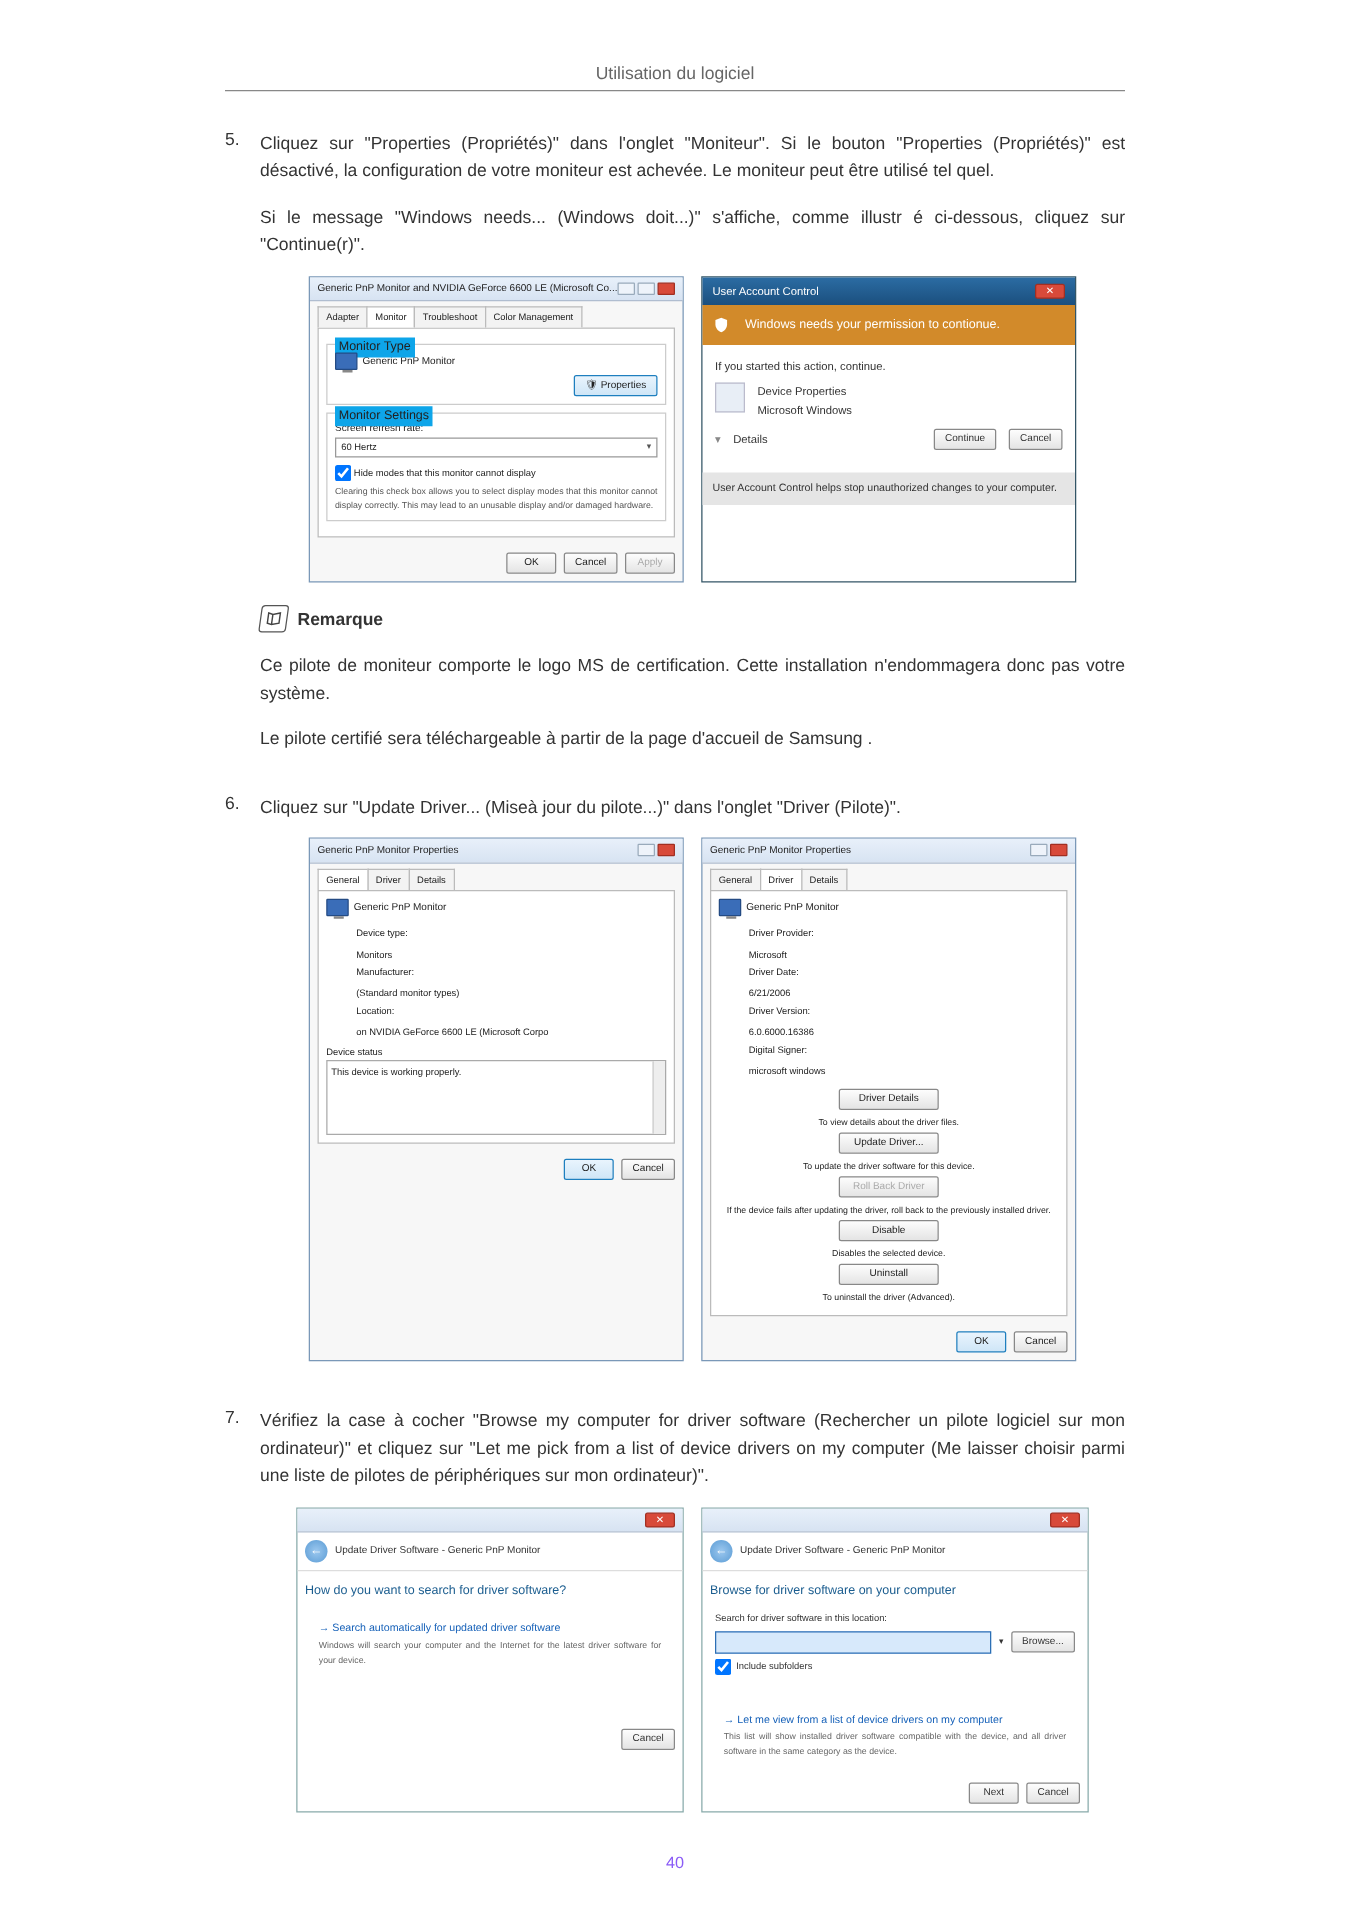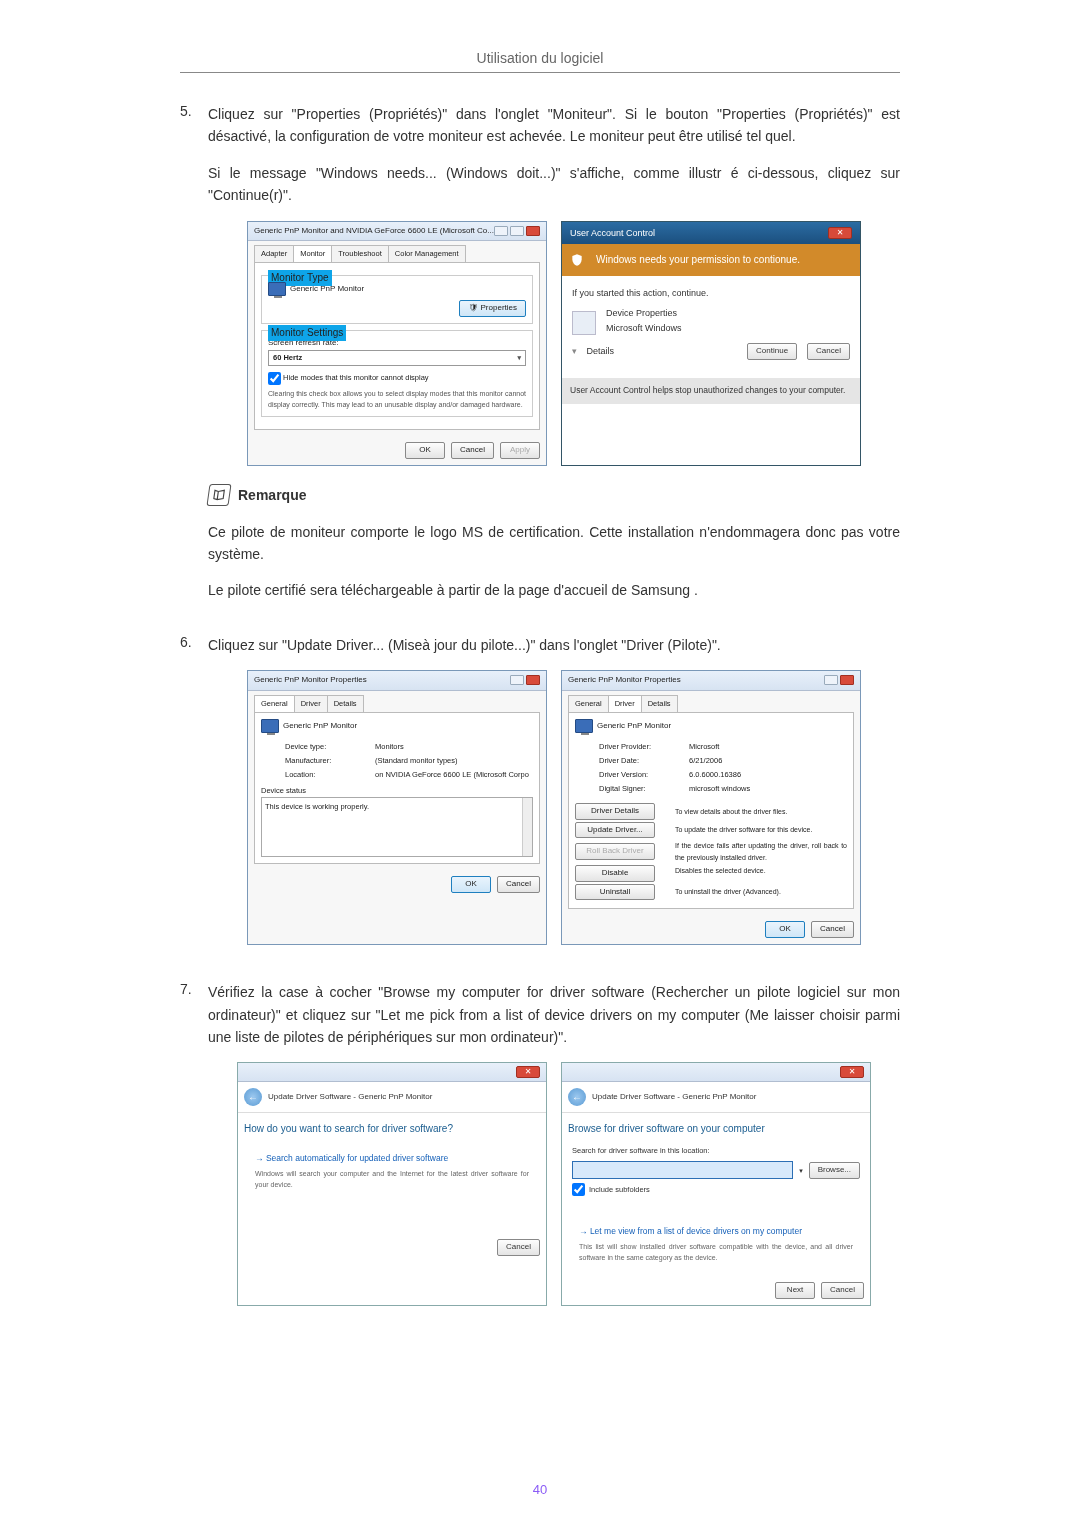--- a/index.html
+++ b/index.html
@@ -138,21 +138,21 @@
     min-width:40px;text-align:center;
   }
   .btn.primary {
     border-color:#1e7fbf;
     background:linear-gradient(#e9f4fd,#cfe6f7);
   }
   .btn-row { display:flex; gap:6px; justify-content:flex-end; padding:6px; }
   .select {
     border:1px solid #999;background:#fff;
     padding:1px 4px;font-size:7.5px;
-    display:flex;justify-content:space-between;align-items:center;font-weight:bold;
+    display:flex;justify-content:space-between;align-items:center;
   }
   .select .arrow { font-size:7px;color:#555; }
   .monitor-icon {
     width:18px;height:14px;
     background:#3a6db8;border:1px solid #244b84;
     position:relative;border-radius:1px;
     display:inline-block;margin-right:4px;vertical-align:middle;
   }
   .monitor-icon::after{
     content:"";position:absolute;bottom:-3px;left:5px;width:8px;height:2px;background:#888;
@@ -173,31 +173,31 @@
     color:#fff;padding:4px 8px;
     display:flex;justify-content:space-between;align-items:center;
   }
   .uac-band{
     background:#d28a2a;color:#fff;
     padding:8px;font-size:10px;
     display:flex;align-items:center;gap:8px;
   }
   .uac-body{ padding:10px; }
   .uac-prog{
-    display:flex;gap:10px;align-items:flex-end;font-size:9px;margin:6px 0;
+    display:flex;gap:10px;align-items:flex-start;font-size:9px;margin:6px 0;
   }
   .uac-prog .box{width:24px;height:24px;background:#e8eef6;border:1px solid #bbc;}
   .uac-details{
     display:flex;align-items:center;gap:10px;font-size:9px;margin:8px 0;
   }
   .uac-foot{
     background:#e5e5e5;font-size:8.5px;padding:6px 8px;
   }
 
-  .field-row { display:flex; gap:20px; font-size:7.5px; margin:2px 0;}
+  .field-row { display:flex; gap:5px; font-size:7.5px; margin:2px 0;flex-direction:column;}
   .field-row .k{width:70px;}
 
   .textbox {
     border:1px solid #aaa;background:#fff;height:60px;
     font-size:7.5px;padding:3px;position:relative;
   }
   .textbox .sb{position:absolute;right:0;top:0;bottom:0;width:10px;background:#eee;border-left:1px solid #ccc;}
 
   .wizard {
     width:310px;border:1px solid #8aa;background:#fff;font-size:8px;
@@ -417,21 +417,21 @@
                 <span style="flex:1;font-size:7px">To view details about the driver files.</span>
               </div>
             <div class="field-row" style="align-items:center">
                 <span class="btn" style="width:80px">Update Driver...</span>
                 <span style="flex:1;font-size:7px">To update the driver software for this device.</span>
               </div>
             <div class="field-row" style="align-items:center">
                 <span class="btn" style="width:80px;color:#aaa">Roll Back Driver</span>
                 <span style="flex:1;font-size:7px">If the device fails after updating the driver, roll back to the previously installed driver.</span>
               </div>
-            <div class="field-row" style="align-items:flex-start">
+            <div class="field-row" style="align-items:center">
                 <span class="btn" style="width:80px">Disable</span>
                 <span style="flex:1;font-size:7px">Disables the selected device.</span>
               </div>
             <div class="field-row" style="align-items:center">
                 <span class="btn" style="width:80px">Uninstall</span>
                 <span style="flex:1;font-size:7px">To uninstall the driver (Advanced).</span>
               </div>
           </div>
           <div class="btn-row">
             <span class="btn primary">OK</span>

